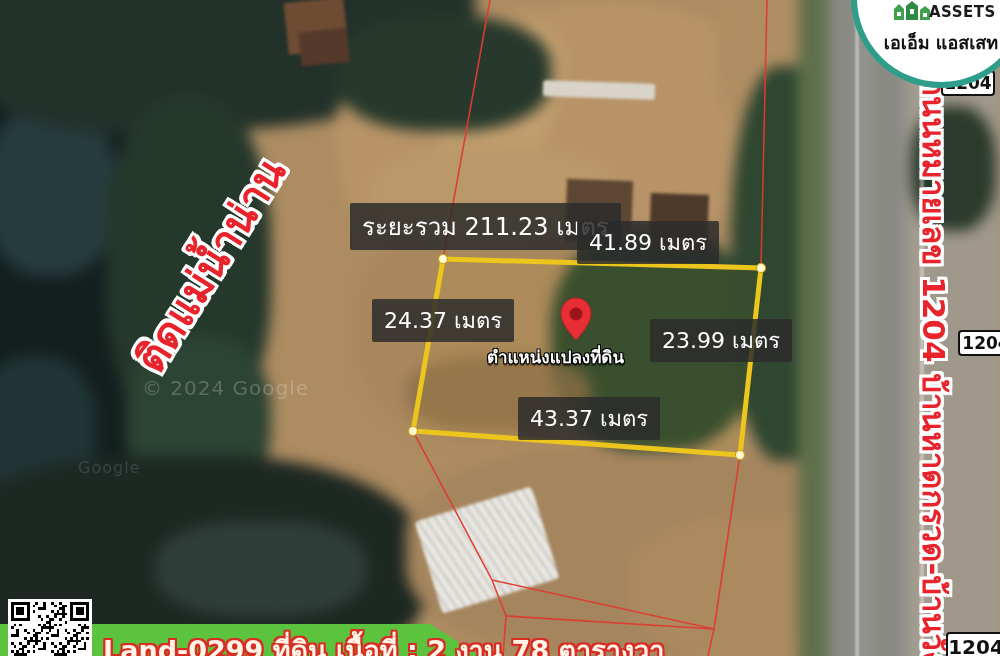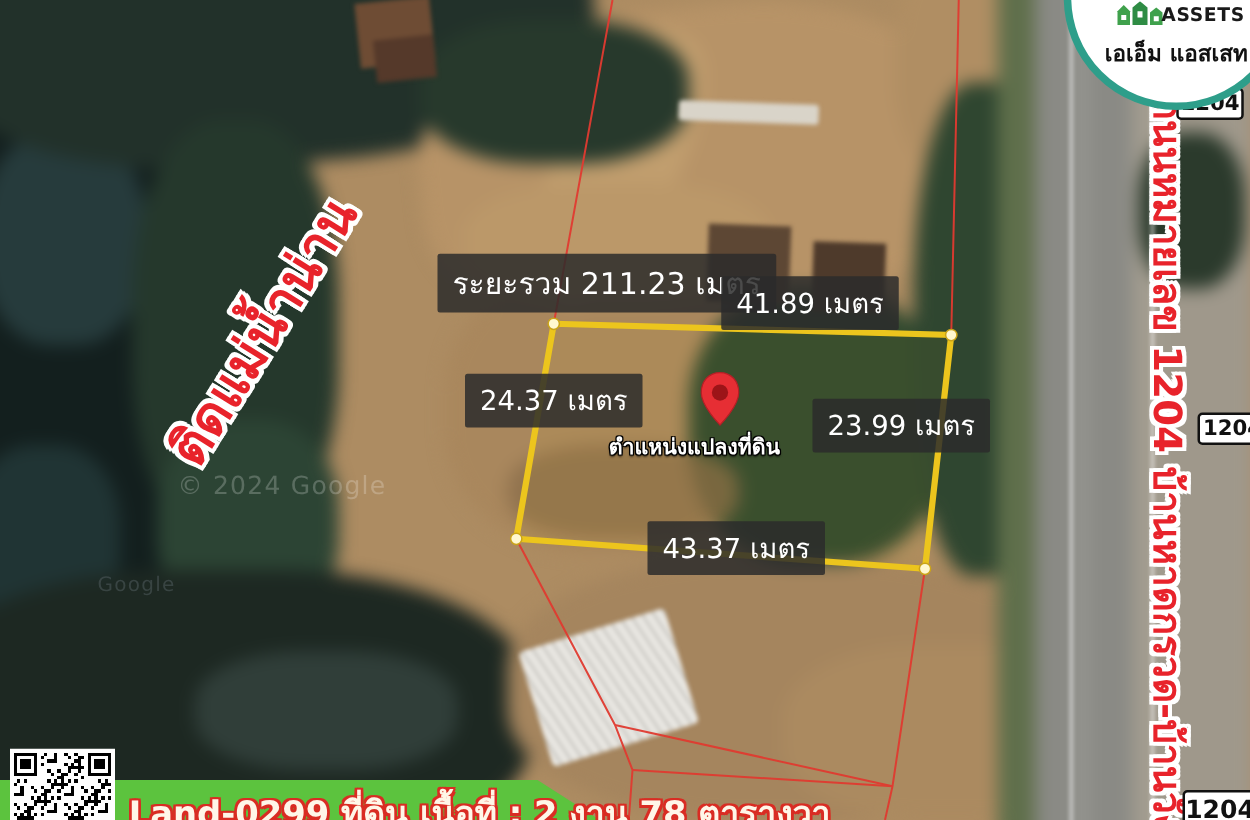--- a/index.html
+++ b/index.html
@@ -46,21 +46,21 @@
   .lane{position:absolute;top:-10px;width:2px;height:700px;background:rgba(255,255,255,.75);}
   
   #lines{position:absolute;inset:0;z-index:2;}
   
   .mlabel{position:absolute;background:rgba(43,43,43,.85);color:#fff;
           padding:4px 12px;font-size:22px;white-space:nowrap;border-radius:2px;z-index:4;}
   .m-total{left:350px;top:203px;font-size:24px;}
   .m-top{left:577px;top:221px;}
   .m-left{left:372px;top:299px;}
   .m-right{left:650px;top:319px;}
-  .m-bottom{left:518px;top:397px;margin-top:20px;}
+  .m-bottom{left:518px;top:397px;}
   
   #pin{position:absolute;left:559px;top:296px;z-index:5;}
   .pin-label{position:absolute;left:487px;top:343px;width:180px;z-index:5;
     color:#fff;font-size:17px;font-weight:bold;
     text-shadow:-1px -1px 0 #000,1px -1px 0 #000,-1px 1px 0 #000,1px 1px 0 #000,0 2px 2px #000;}
   
   .river-text{position:absolute;left:60px;top:232px;width:300px;text-align:center;z-index:5;
     transform:rotate(-58deg);font-size:42px;font-weight:bold;color:#e8232b;white-space:nowrap;
     text-shadow:-3px -3px 0 #fff,3px -3px 0 #fff,-3px 3px 0 #fff,3px 3px 0 #fff,0 -3px 0 #fff,0 3px 0 #fff,-3px 0 0 #fff,3px 0 0 #fff;}
   .road-text{position:absolute;left:648px;top:338px;width:572px;text-align:center;z-index:5;

